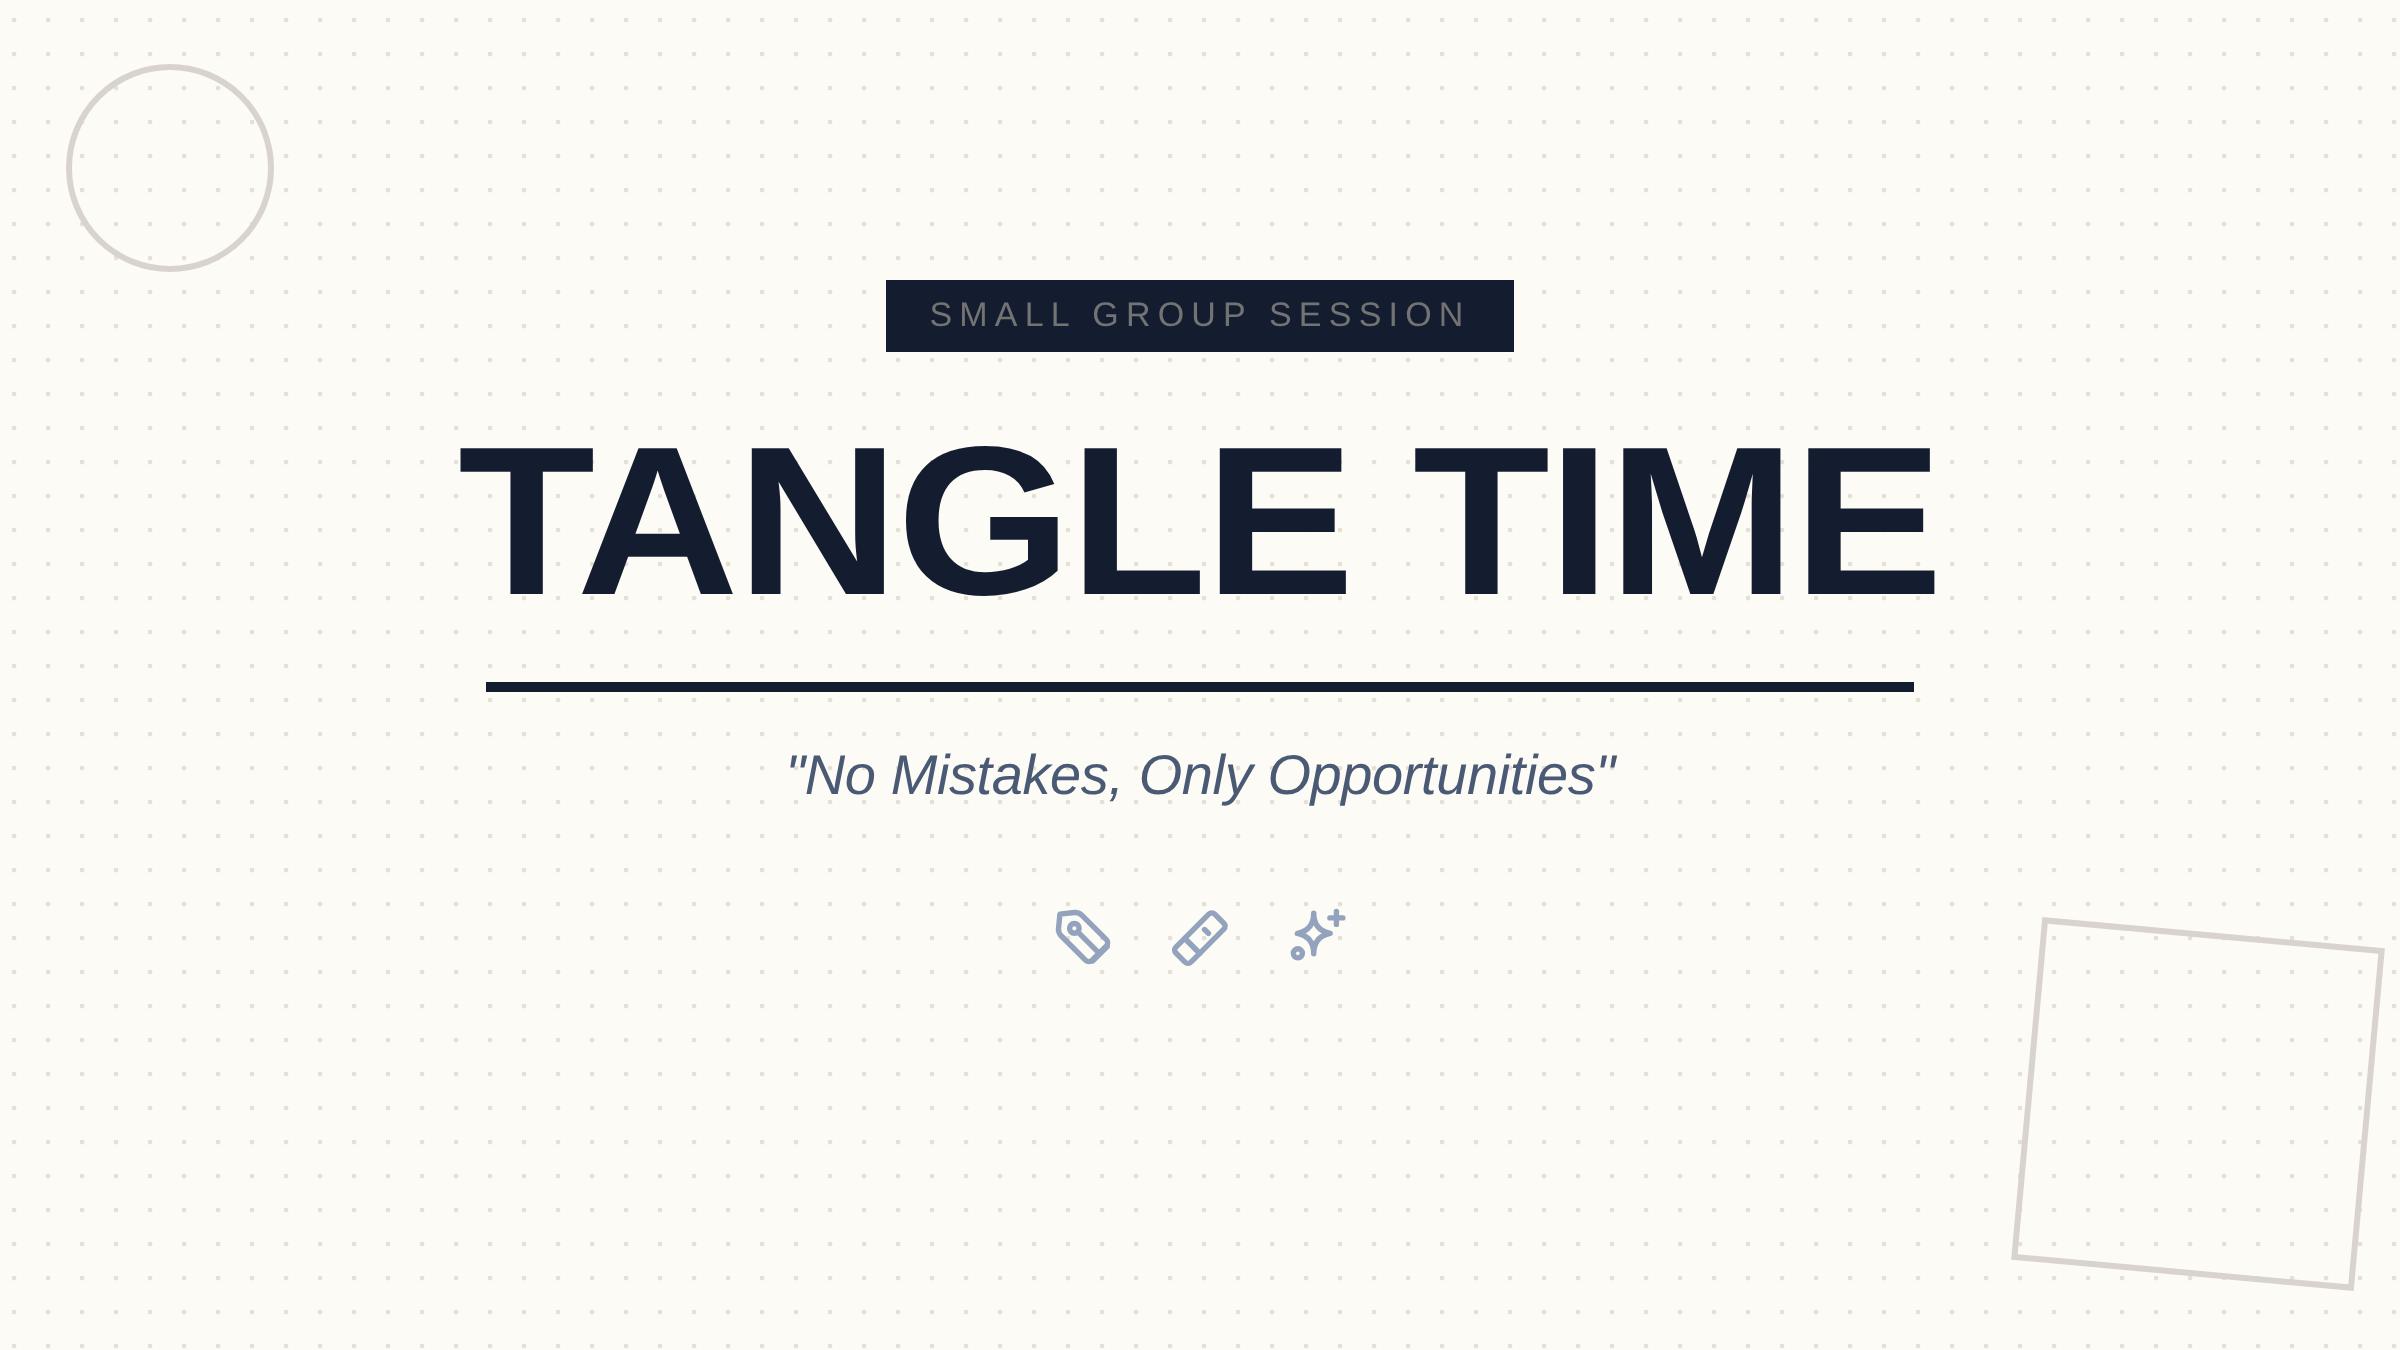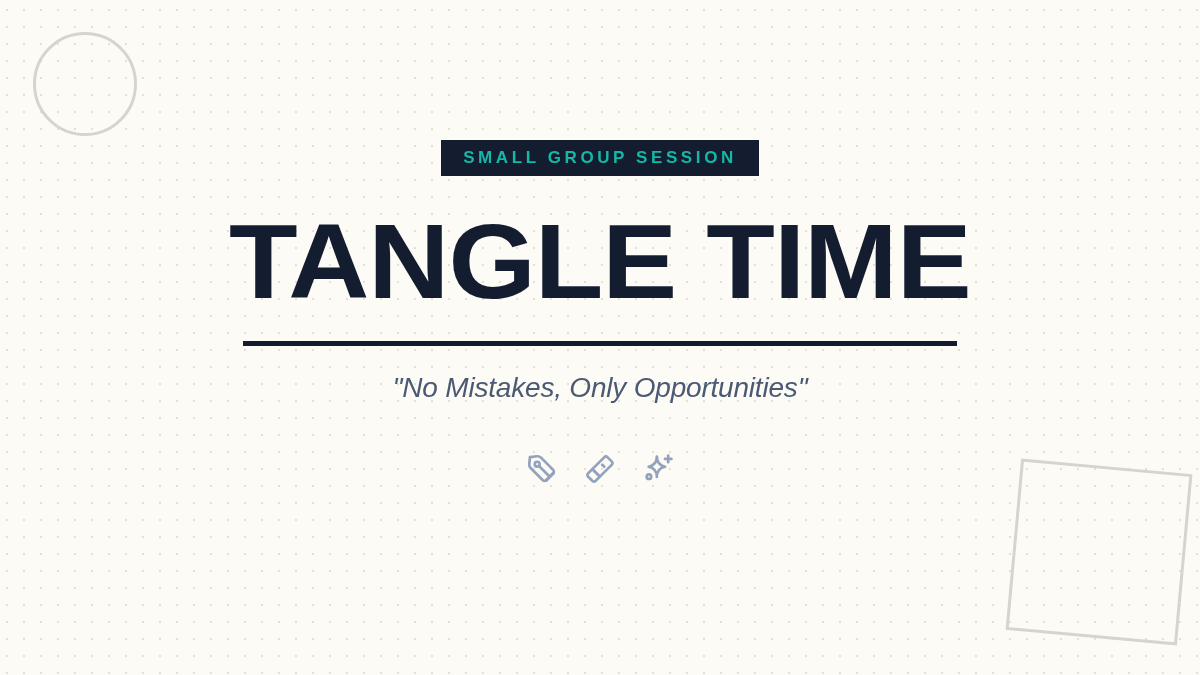--- a/index.html
+++ b/index.html
@@ -47,28 +47,28 @@
     top:0; bottom:0;
     display:flex;
     flex-direction:column;
     align-items:center;
     justify-content:flex-start;
   }
 
   .badge {
     margin-top:140px;
     background:#141d30;
-    color:#14b8a6;
+    color:#737373;
     height:36px;
     padding:0 22px;
     display:flex;
     align-items:center;
     justify-content:center;
     font-size:17px;
-    font-weight:bold;
+    font-weight:normal;
     letter-spacing:3.6px;
     white-space:nowrap;
   }
 
   .title {
     margin-top:42px;
     color:#141d30;
     font-family:"Liberation Sans Narrow","Liberation Sans", sans-serif;
     font-size:106px;
     font-weight:bold;

